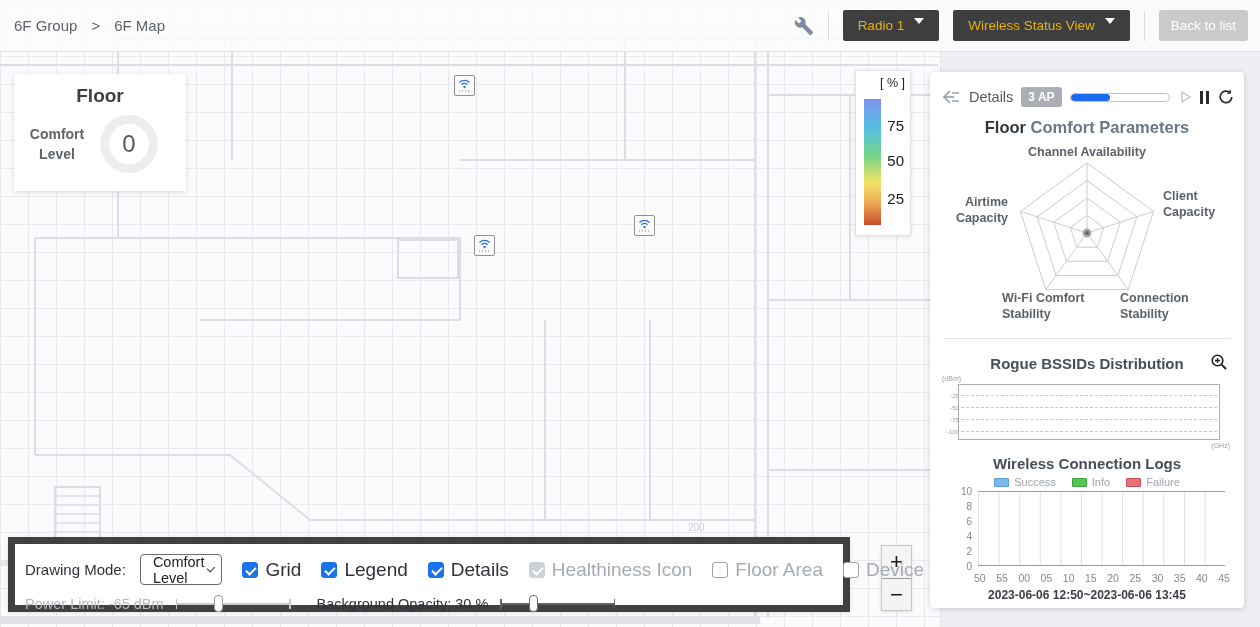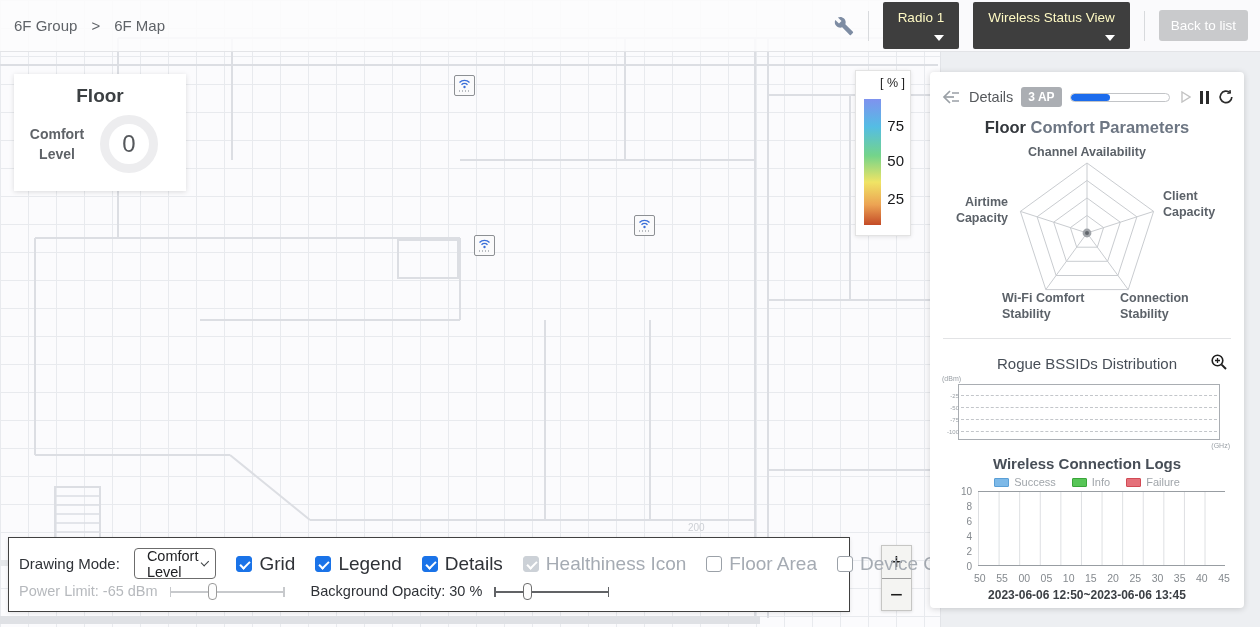--- a/index.html
+++ b/index.html
@@ -16,22 +16,22 @@
     background-size:28px 28px; border-right:1px solid #e2e4e8;}
   .floorplan { position:absolute; left:0; top:0; pointer-events:none; }
 
   
   .topbar { position:absolute; left:0; top:0; width:1260px; height:52px;
     background:rgba(252,252,253,0.88); border-bottom:1px solid #e3e4e7;
     display:flex; align-items:center; z-index:20; }
   .crumbs { display:flex; gap:14px; padding-left:14px; font-size:15px; color:#5f6368; }
   .topbar-right { margin-left:auto; display:flex; align-items:center; gap:14px; padding-right:12px; }
   .vdiv { width:1px; height:30px; background:#d8dadd; }
-  .btn-dark { background:#3e3e3e; color:#fef9c3; font-size:13.5px; border:none;
-    padding:8px 15px; border-radius:2px; display:flex; align-items:flex-end; gap:10px; cursor:pointer;flex-direction:column;}
+  .btn-dark { background:#3e3e3e; color:#eab308; font-size:13.5px; border:none;
+    padding:8px 15px; border-radius:2px; display:flex; align-items:flex-start; gap:10px; cursor:pointer;}
   .btn-dark .tri { width:0; height:0; border-left:5px solid transparent;
     border-right:5px solid transparent; border-top:6px solid #fff; }
   .btn-light { background:#c9cacc; color:#fff; font-size:13.5px; border:none;
     padding:8px 12px; border-radius:3px; cursor:pointer; }
 
   
   .floor-panel { position:absolute; left:14px; top:74px; width:172px; height:117px;
     background:#fff; box-shadow:0 1px 5px rgba(0,0,0,0.13); z-index:10; }
   .floor-title { text-align:center; font-size:19px; font-weight:bold; color:#3c4043; padding-top:11px;}
   .floor-row { display:flex; align-items:center; margin-top:8px; }
@@ -56,39 +56,39 @@
 
   
   .zoomctl { position:absolute; left:881px; top:545px; width:31px; z-index:10;
     border:1px solid #c6c6c4; background:#f4f4f2; box-shadow:0 1px 3px rgba(0,0,0,.12);}
   .zoomctl button { display:block; width:100%; height:32px; background:#f4f4f2; border:none;
     font-size:22px; color:#1b1b1b; cursor:pointer; line-height:1; }
   .zoomctl button + button { border-top:1px solid #9d9d9d; }
 
   
   .toolbar { position:absolute; left:8px; top:537px; width:842px; height:75px;
-    background:#fff; border:1px solid #404040; box-shadow:0 1px 4px rgba(0,0,0,0.10); z-index:12;
+    background:#fff; border:7px solid #404040; box-shadow:0 1px 4px rgba(0,0,0,0.10); z-index:12;
     padding:9px 10px 0 10px; }
   .tb-row1 { display:flex; align-items:center; gap:20px; height:33px; padding-right:4px;}
   .tb-label { font-size:15px; color:#2f3237; white-space:nowrap;}
   .select { width:128px; height:31px; border:1px solid #6c6c6c; border-radius:4px;
     display:flex; align-items:center; justify-content:space-between; padding:0 10px 0 12px;
     font-size:14.5px; color:#202124; cursor:pointer; background:#fff; margin-left:-6px;}
   .select .chev { width:7px; height:7px; border-right:1.8px solid #3c4043; border-bottom:1.8px solid #3c4043;
     transform:rotate(45deg) translateY(-2px); }
   .ckitem { display:flex; align-items:center; gap:7px; font-size:19px; color:#2f3237;
     white-space:nowrap; cursor:pointer;}
   .ckitem.dis { color:#a5abb3; cursor:default;text-align:right;}
   .cb { width:16px; height:16px; border-radius:3px; border:1px solid #9ba1a8; background:#fff; position:relative;}
   .cb.on { background:#1a73e8; border-color:#1a73e8; }
   .cb.on.gray { background:#ccd1d7; border-color:#ccd1d7; }
   .cb.on::after { content:""; position:absolute; left:3px; top:4px; width:8px; height:4px;
     border-left:2px solid #fff; border-bottom:2px solid #fff; transform:rotate(-45deg); }
   .ml-auto { margin-left:auto; }
-  .tb-row2 { display:flex; gap:12px; height:30px; margin-top:3px; }
+  .tb-row2 { display:flex; align-items:center; gap:12px; height:30px; margin-top:3px; }
   .sl-label { font-size:14.5px; white-space:nowrap;}
   .sl-label.dis { color:#b6b9bd; }
   .sl-label.en { color:#2f3237; }
   .slider { position:relative; width:115px; height:18px; }
   .slider .track { position:absolute; left:0; right:0; top:8px; height:2px; background:#c7c9cc;}
   .slider .t1,.slider .t2 { position:absolute; top:4px; width:1.5px; height:10px; background:#c7c9cc;}
   .slider .t1 { left:0; } .slider .t2 { right:0; }
   .slider .thumb { position:absolute; top:0; width:9px; height:17px; background:#fdfdfd;
     border:1px solid #9b9b9b; border-radius:4px; cursor:pointer;}
   .slider.en .track,.slider.en .t1,.slider.en .t2 { background:#616366; }
@@ -108,21 +108,21 @@
   .p-title { position:absolute; left:0; right:0; top:46px; text-align:center;
     font-size:16.5px; font-weight:bold; color:#6d7683; }
   .p-title .dark { color:#33373c; }
 
   .radar-wrap { position:absolute; left:0; top:70px; width:314px; height:196px; }
   .radar-label { position:absolute; font-size:12.5px; font-weight:bold; color:#5c6269; line-height:1.3; }
 
   .hr { position:absolute; left:13px; right:13px; top:266px; border-top:1px solid #e2e3e5; }
 
   .rogue-title { position:absolute; left:0; right:0; top:283px; text-align:center;
-    font-size:15px; font-weight:normal; color:#474e57; }
+    font-size:15px; font-weight:bold; color:#474e57; }
   .mag { position:absolute; right:16px; top:281px; cursor:pointer;}
   .rogue-chart { position:absolute; left:28px; top:312px; width:262px; height:56px;
     border:1px solid #a9adb2; background:#fff;}
   .rogue-grid { position:absolute; left:2px; right:2px; height:0;
     border-top:1px dashed #c3c6ca; }
   .rogue-ytick { position:absolute; font-size:6px; color:#9aa0a6; right:100%; margin-right:2px; transform:translateY(-50%); white-space:nowrap;}
   .rogue-yunit { position:absolute; left:12px; top:303px; font-size:7px; color:#9aa0a6;}
   .rogue-xunit { position:absolute; right:14px; top:370px; font-size:7px; color:#9aa0a6;}
 
   .logs-title { position:absolute; left:0; right:0; top:383px; text-align:center;

